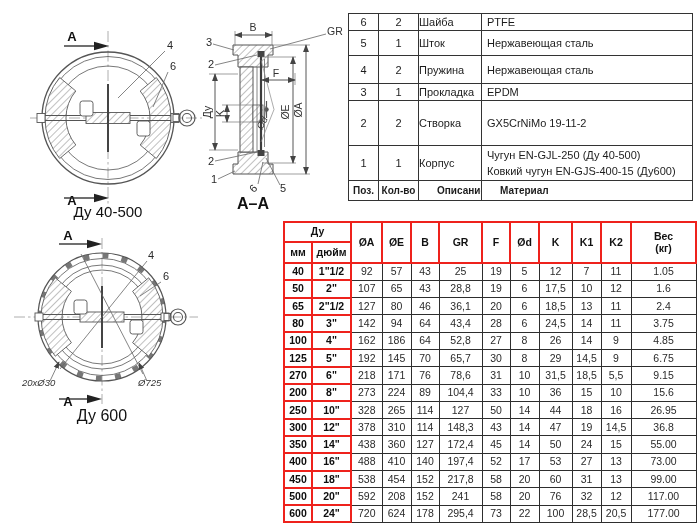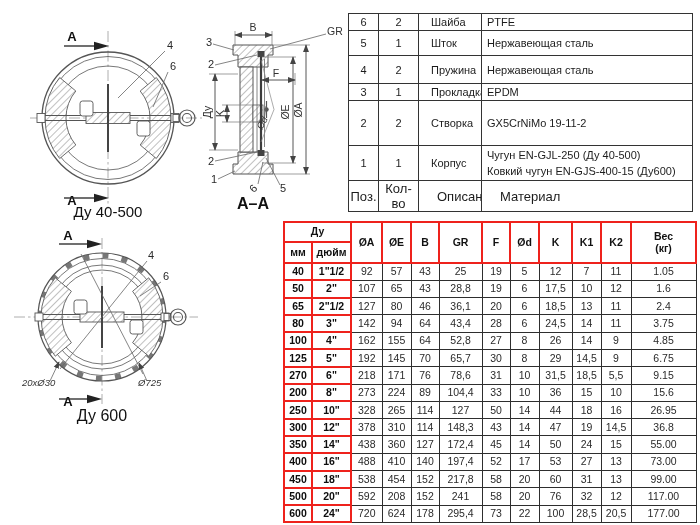--- a/index.html
+++ b/index.html
@@ -21,23 +21,23 @@
   .ldr  { stroke:#666; stroke-width:0.8; }
   .body-ln { stroke:#555; fill:none; }
   .cl   { stroke:#999; stroke-width:0.8; stroke-dasharray:11 3 2.5 3; }
 
   table { border-collapse:collapse; position:absolute; table-layout:fixed; }
 
   
   .parts { left:348px; top:13px; width:344px; font-size:11px; }
   .parts td, .parts th { border:1.4px solid #333; overflow:hidden; vertical-align:middle; }
   .parts td.pos, .parts td.qty { text-align:center; }
-  .parts td.desc { padding-left:12px;margin-top:21px; }
+  .parts td.desc { padding-left:0;margin-top:21px; }
   .parts td.mat  { padding-left:5px; white-space:pre-line; line-height:16px; }
-  .parts th { font-weight:normal; height:20px; font-size:13px; text-align:center; }
+  .parts th { font-weight:bold; height:20px; font-size:10px; text-align:center; }
   .parts th.hdesc, .parts th.hmat { text-align:left; padding-left:18px; }
 
   
   .dims { left:283px; top:221px; width:412px; font-size:10.5px; color:#2a2a2a; }
   .dims th, .dims td { text-align:center; vertical-align:middle; line-height:1.05; padding:0; overflow:hidden; }
   .dims th { border:2.4px solid var(--red); font-weight:bold; color:#111; font-size:10.5px; }
   .dims th.wes { white-space:pre-line;text-align:center; }
   .dims tr.hd1 th { height:20px; }
   .dims tr.hd2 th { height:21px; }
   .dims td { border:1.4px solid #2e2e2e; height:17.3px; }
@@ -385,21 +385,21 @@
           <td>6</td>
           <td>24,5</td>
           <td>14</td>
           <td>11</td>
           <td>3.75</td>
         </tr>
         <tr>
           <td class="red">100</td>
           <td class="red">4"</td>
           <td>162</td>
-          <td>155</td>
+          <td>186</td>
           <td>64</td>
           <td>52,8</td>
           <td>27</td>
           <td>8</td>
           <td>26</td>
           <td>14</td>
           <td>9</td>
           <td>4.85</td>
         </tr>
         <tr>

